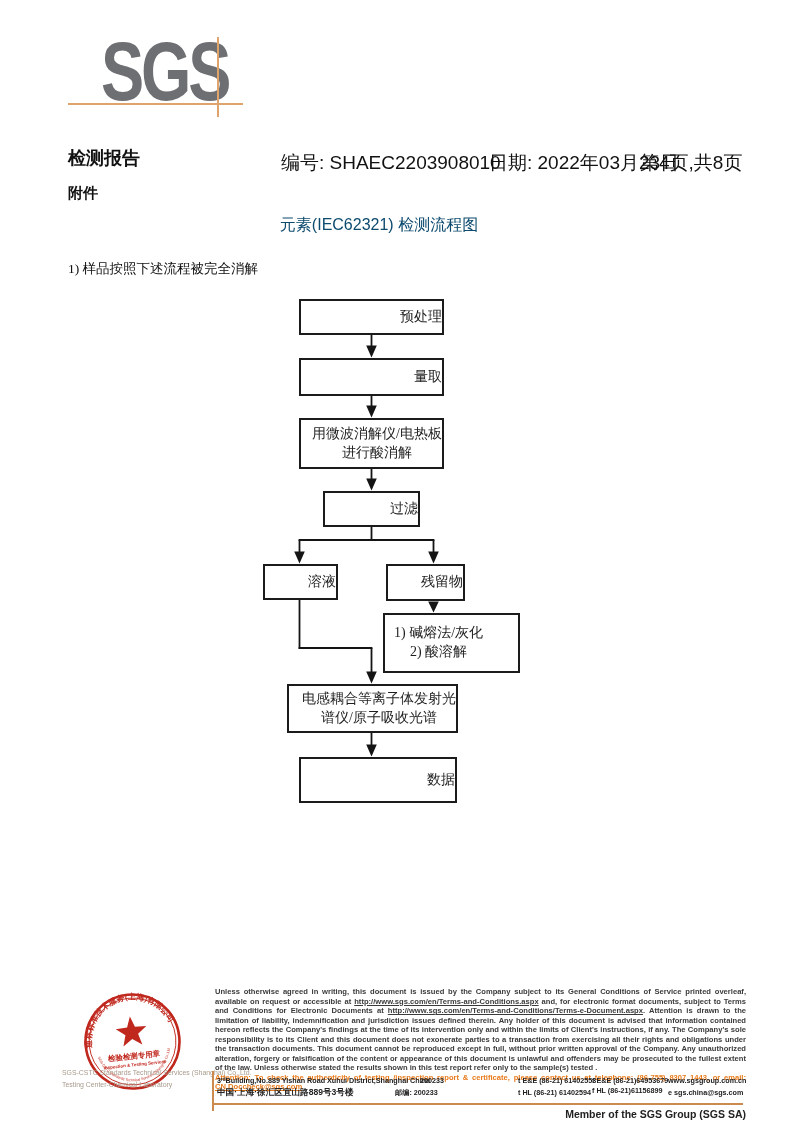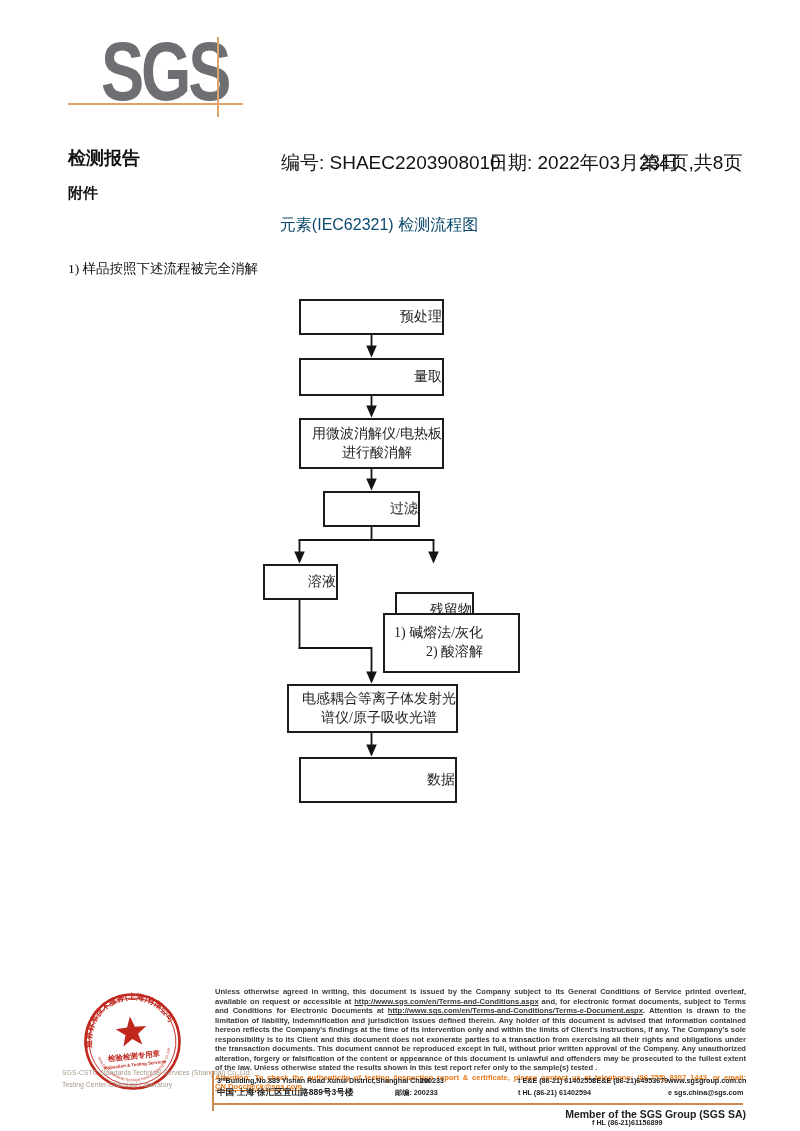--- a/index.html
+++ b/index.html
@@ -19,21 +19,21 @@
   .doc-title{position:absolute;left:0;top:215px;width:758px;text-align:center;
     font-size:16px;font-weight:normal;color:#0c4a6e;}
   .intro{position:absolute;left:68px;top:260px;font-family:"Liberation Serif","DejaVu Serif",serif;
     font-size:13.5px;color:#111;}
 
   
   .fc-box{position:absolute;border:2px solid #1b1b1b;background:#fff;box-sizing:border-box;
     display:flex;align-items:center;justify-content:flex-end;text-align:center;
     font-family:"Liberation Serif","DejaVu Serif",serif;font-size:14px;color:#1e1e1e;line-height:1.35;}
   .fc-box .lbl{white-space:pre-line;}
-  .fc-box.align-left{justify-content:flex-start;text-align:right;padding-left:9px;}
+  .fc-box.align-left{justify-content:flex-start;text-align:center;padding-left:9px;}
   svg.connectors{position:absolute;left:0;top:0;pointer-events:none;}
   .conn{stroke:#141414;stroke-width:1.8px;}
   .arrowhead{fill:#141414;stroke:none;}
 
   
   .stamp{position:absolute;left:82px;top:991px;width:101px;height:101px;transform:rotate(-6deg);}
   .stamp-sub{position:absolute;left:62px;color:#a89a8b;font-size:6.9px;white-space:nowrap;}
   .stamp-sub1{top:1069px;} .stamp-sub2{top:1081px;}
 
   .fineprint{position:absolute;left:215px;top:987px;width:531px;
@@ -41,21 +41,21 @@
   .fineprint p{margin:0;}
   .fineprint .url{text-decoration:underline;}
   .attn{color:#e87a1a;}
   .attn .email{text-decoration:underline;}
 
   .addr{position:absolute;left:215px;top:1076px;width:531px;height:26px;font-size:7.2px;color:#222;font-weight:bold;}
   .addr span{position:absolute;white-space:nowrap;}
   .addr .a-en{left:2px;top:0;} .addr .a-zip1{left:205px;top:0;}
   .addr .a-tel1{left:303px;top:0;} .addr .a-fax1{left:377px;top:0;} .addr .a-web{left:453px;top:0;}
   .addr .a-cn{left:2px;top:11px;font-size:8.6px;} .addr .a-zip2{left:180px;top:12px;}
-  .addr .a-tel2{left:303px;top:12px;} .addr .a-fax2{left:377px;top:10px;margin-top:32px;} .addr .a-mail{left:453px;top:12px;}
+  .addr .a-tel2{left:303px;top:12px;} .addr .a-fax2{left:377px;top:10px;} .addr .a-mail{left:453px;top:12px;}
 
   .rule-h{position:absolute;left:213px;top:1103px;width:530px;height:2px;background:#cd8a4e;}
   .rule-v{position:absolute;left:212px;top:1071px;width:2px;height:40px;background:#cd8a4e;}
   .member{position:absolute;left:505px;top:1108px;width:241px;text-align:right;
     font-size:10.5px;font-weight:bold;color:#222;}
 </style>
 </head>
 <body>
 
 <div class="logo-text">SGS</div>
@@ -102,21 +102,21 @@
 <div class="fc-box" style="left:299px;top:418px;width:145px;height:51px;">
     <span class="lbl">用微波消解仪/电热板
 进行酸消解</span>
   </div>
 <div class="fc-box" style="left:323px;top:491px;width:97px;height:36px;">
     <span class="lbl">过滤</span>
   </div>
 <div class="fc-box" style="left:263px;top:564px;width:75px;height:36px;">
     <span class="lbl">溶液</span>
   </div>
-<div class="fc-box" style="left:395px;top:564px;width:79px;height:37px;margin-top:28px;">
+<div class="fc-box" style="left:386px;top:564px;width:79px;height:37px;">
     <span class="lbl">残留物</span>
   </div>
 <div class="fc-box align-left" style="left:383px;top:613px;width:137px;height:60px;">
     <span class="lbl">1) 碱熔法/灰化
 2) 酸溶解</span>
   </div>
 <div class="fc-box" style="left:287px;top:684px;width:171px;height:49px;">
     <span class="lbl">电感耦合等离子体发射光
 谱仪/原子吸收光谱</span>
   </div>

